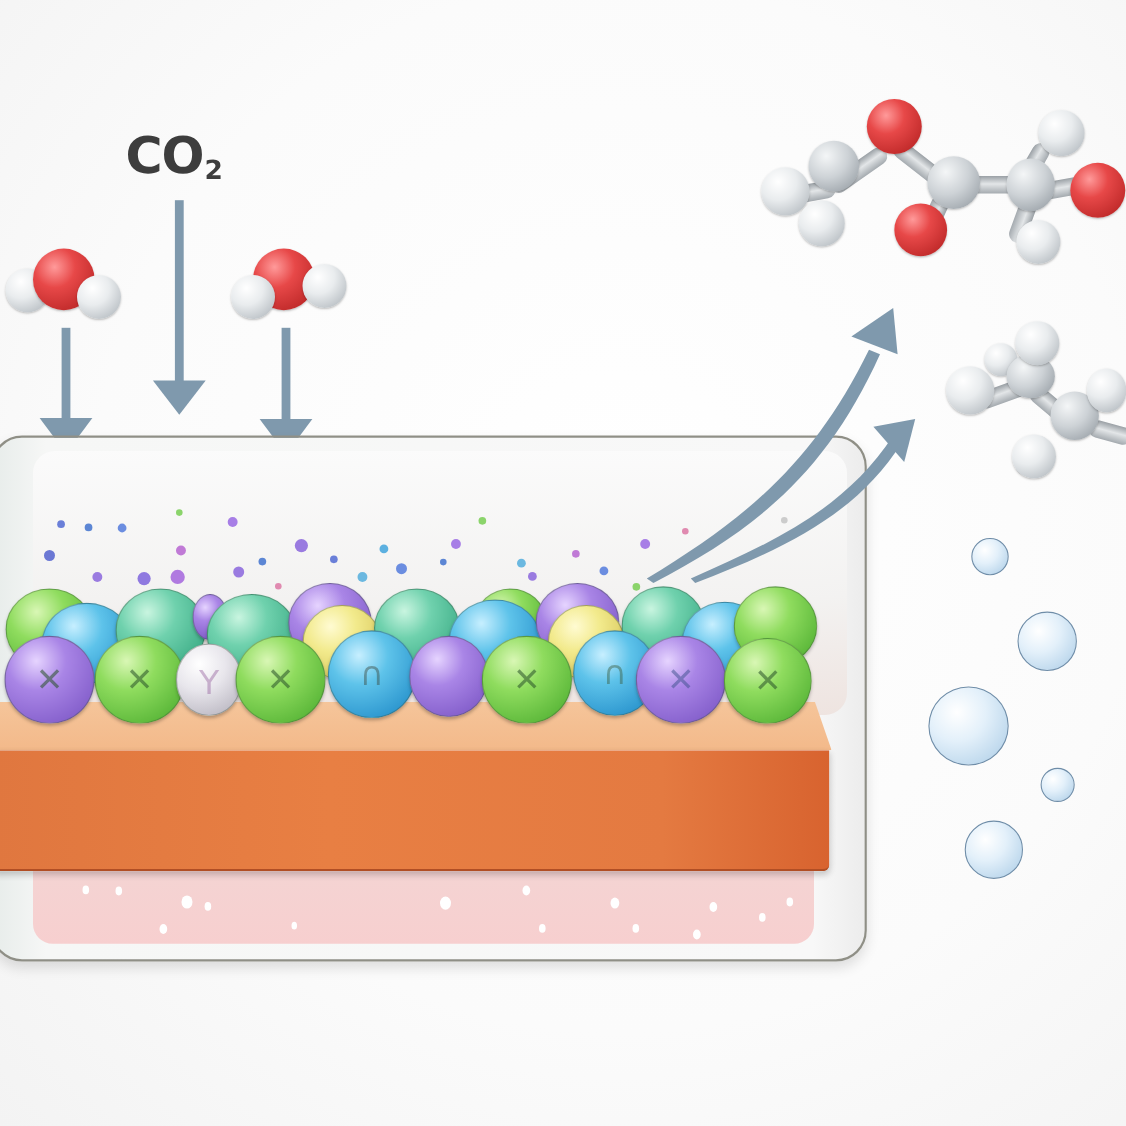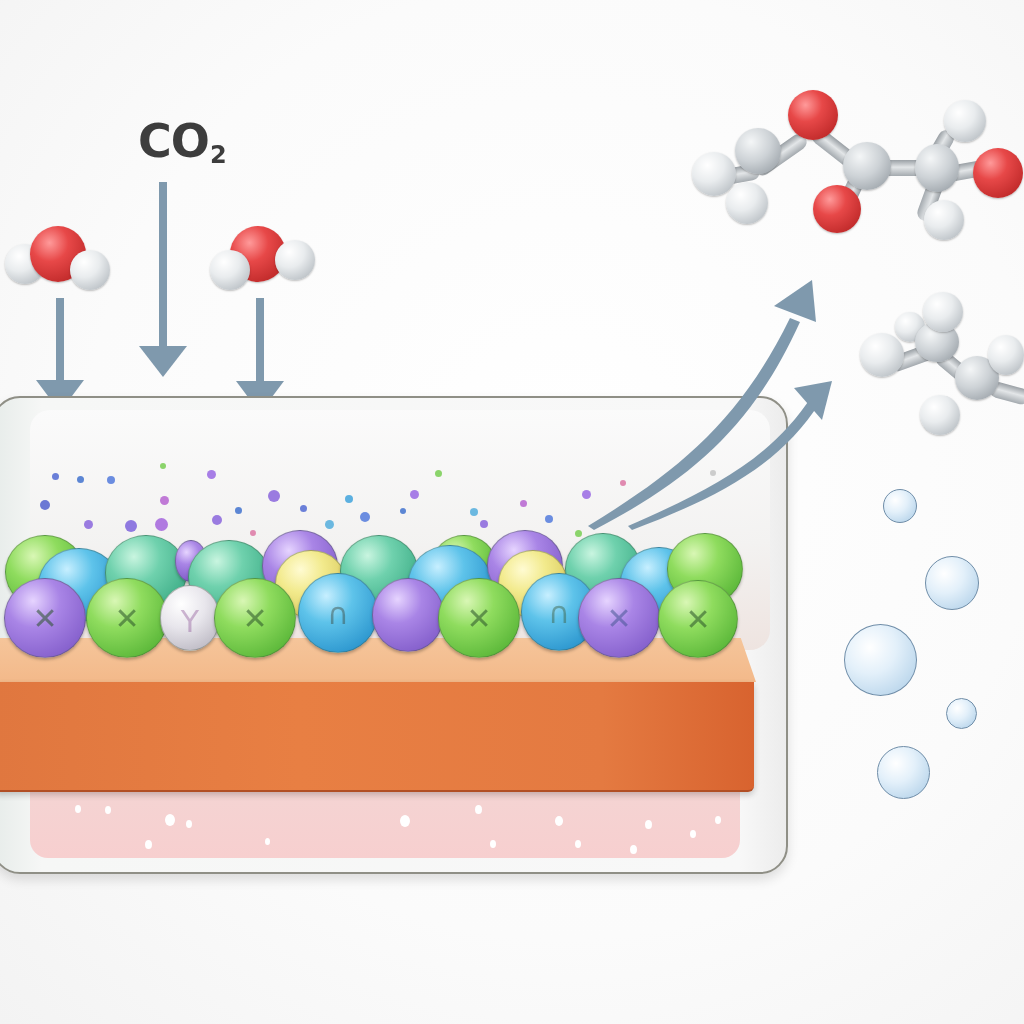--- a/index.html
+++ b/index.html
@@ -1,20 +1,20 @@
 <!DOCTYPE html>
 <html><head>
 <meta charset="utf-8">
 <style>
   html, body { margin:0; padding:0; }
   body { width:1024px; height:1024px; position:relative; overflow:hidden;
          background: radial-gradient(ellipse at 55% 45%, #ffffff 0%, #fbfbfb 60%, #f3f3f3 100%);
          font-family: "DejaVu Sans", sans-serif; }
   .abs { position:absolute; }
-  .label-co2 { left:138px; top:118px; font-weight:bold; color:#3d3d3d; font-size:46px; letter-spacing:-1px; line-height:1; }
+  .label-co2 { left:114px; top:118px; font-weight:bold; color:#3d3d3d; font-size:46px; letter-spacing:-1px; line-height:1; }
   .label-co2 sub { font-size:24px; vertical-align:-6px; margin-left:1px; }
   .atom { position:absolute; border-radius:50%; }
   .atom.O { background: radial-gradient(circle at 35% 30%, #ff9a9a 0%, #e74848 35%, #c02a2a 80%, #a01f1f 100%); box-shadow: 0 1px 2px rgba(0,0,0,0.25); }
   .atom.H { background: radial-gradient(circle at 35% 30%, #ffffff 0%, #e9ecee 40%, #b8bec3 85%, #9aa1a6 100%); box-shadow: 0 1px 2px rgba(0,0,0,0.25); }
   .atom.C { background: radial-gradient(circle at 35% 30%, #f4f6f7 0%, #cdd2d6 45%, #9ea5ab 85%, #858c92 100%); box-shadow: 0 1px 2px rgba(0,0,0,0.25); }
   .bond { position:absolute; height:16px; border-radius:8px;
           background: linear-gradient(to bottom, #9aa0a5, #e3e6e8 45%, #a4aaaf);
           transform-origin: 0 50%; }
   .container { left:-8px; top:396px; width:792px; height:474px;
                border:2px solid #8f8f86; border-radius:28px;

